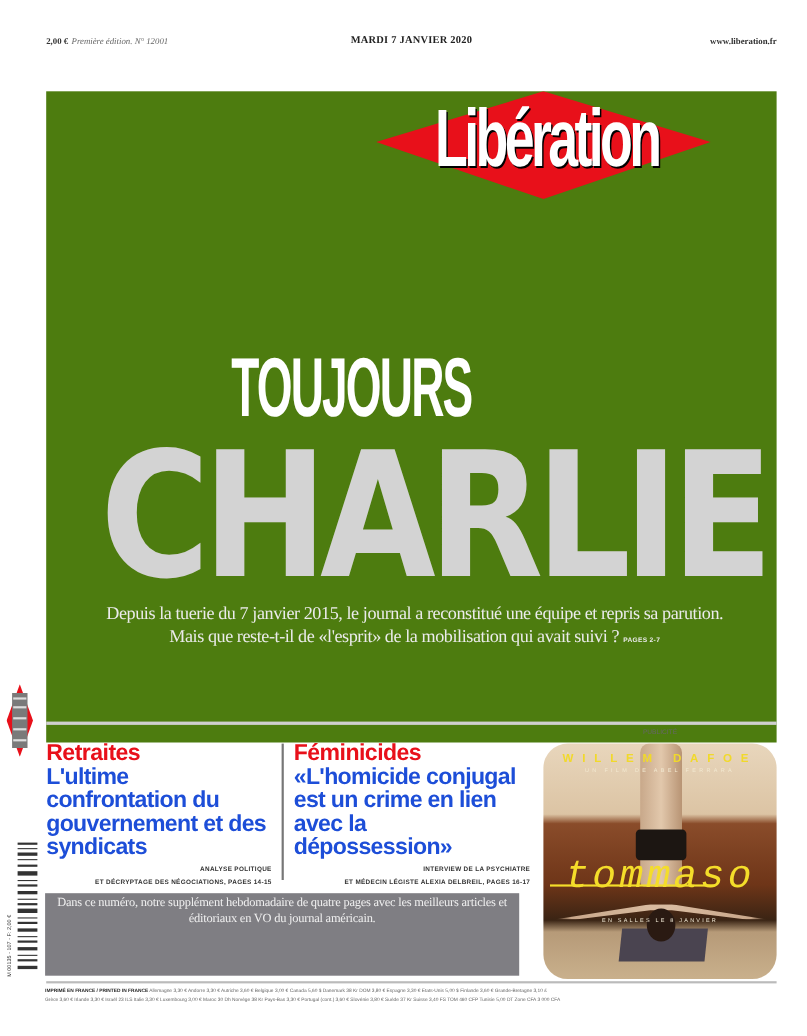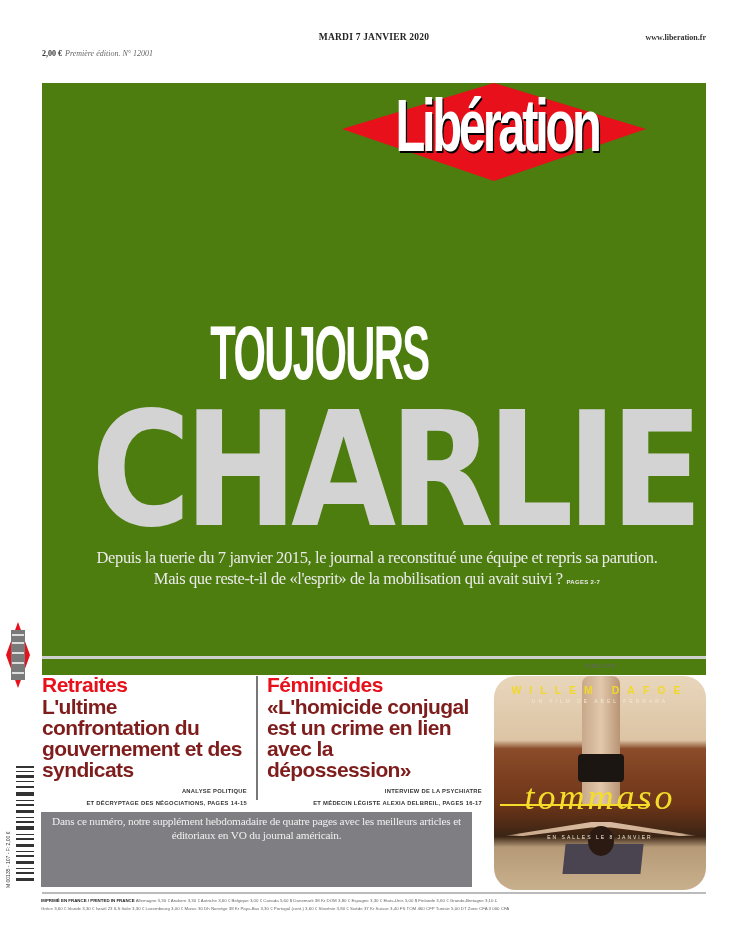--- a/index.html
+++ b/index.html
@@ -1,20 +1,20 @@
 <!DOCTYPE html>
 <html><head>
 <meta charset="utf-8">
 <style>
   * { box-sizing: border-box; margin: 0; padding: 0; }
   html, body { width: 734px; height: 942px; background: #ffffff; overflow: hidden; }
   body { position: relative; font-family: "Liberation Serif", serif; color: #1a1a1a; }
 
   .topbar { position: absolute; top: 33px; left: 42px; width: 664px; height: 14px; font-size: 8px; }
-  .topbar .price { position: absolute; left: 0; top: 16px; font-weight: bold; color: #333; }
+  .topbar .price { position: absolute; left: 0; top: 0; font-weight: bold; color: #333; }
   .topbar .edition { font-style: italic; font-weight: normal; color: #666; margin-left: 3px; }
   .topbar .date { position: absolute; left: 0; right: 0; top: -1px; text-align: center; font-weight: bold; font-size: 9.5px; letter-spacing: 0.2px; color: #222; }
   .topbar .site { position: absolute; right: 0; top: 0; font-weight: bold; color: #333; }
 
   .hero { position: absolute; top: 55px; left: 42px; width: 664px; height: 592px; background: #4d7c0f; overflow: hidden; margin-top: 28px; }
 
   .masthead { position: absolute; top: -6px; left: 300px; width: 310px; height: 108px; }
   .masthead svg { position: absolute; left: 0; top: 0; }
   .masthead .word { position: absolute; left: 0; width: 310px; top: 4px; text-align: center;
     font-family: "Liberation Sans", sans-serif; font-weight: bold; font-size: 74px; color: #ffffff;
@@ -35,41 +35,41 @@
     color: #ebebeb; font-size: 16.5px; line-height: 21px; letter-spacing: -0.4px; }
   .standfirst .pages { font-size: 6px; font-family: "Liberation Sans", sans-serif; font-weight: bold; letter-spacing: 0.3px; }
 
   .rule { position: absolute; left: 42px; width: 664px; height: 3px; background: #cfcfcf; }
 
   .sidelogo { position: absolute; left: 6px; top: 622px; width: 24px; height: 66px; }
   .barcode { position: absolute; left: 6px; top: 762px; width: 30px; height: 128px; }
 
   .story { position: absolute; font-family: "Liberation Sans", sans-serif; }
   .story .topic { color: #e8101a; font-weight: bold; font-size: 21px; line-height: 20px; letter-spacing: -0.5px; }
-  .story .title { color: #7f1d1d; font-weight: bold; font-size: 21px; line-height: 21px; letter-spacing: -0.6px; margin-top: 1px; }
+  .story .title { color: #1d4ed8; font-weight: bold; font-size: 21px; line-height: 21px; letter-spacing: -0.6px; margin-top: 1px; }
   .story .credit { color: #333; font-size: 5.8px; font-weight: bold; text-align: right; line-height: 12px; letter-spacing: 0.3px; margin-top: 5px; }
   .vsep { position: absolute; width: 2px; background: #777; }
 
   .promo-label { position: absolute; top: 663px; left: 494px; width: 212px; text-align: center; font-size: 6px; color: #666; font-family: "Liberation Sans", sans-serif; }
   .poster { position: absolute; top: 676px; left: 494px; width: 212px; height: 214px; overflow: hidden;
     background: linear-gradient(180deg, #e8d6bc 0%, #dcc4a4 30%, #8a4c2a 34%, #6e3518 60%, #3a2414 75%, #b69a78 80%, #c9b08c 100%); border-radius: 22px; }
   .poster .actor { position: absolute; top: 8px; left: 0; width: 212px; text-align: center; color: #f1d92a;
     font-family: "Liberation Sans", sans-serif; font-weight: bold; font-size: 10.5px; letter-spacing: 8px; }
   .poster .director { position: absolute; top: 22px; left: 0; width: 212px; text-align: center; color: #f2e8d0;
     font-family: "Liberation Sans", sans-serif; font-size: 5px; letter-spacing: 3px; }
   .poster .body { position: absolute; left: 88px; top: 0; width: 38px; height: 130px;
     background: linear-gradient(90deg, #c8a88a, #e2c8ac 50%, #b89474); border-radius: 8px 8px 4px 4px; }
   .poster .shorts { position: absolute; left: 84px; top: 78px; width: 46px; height: 28px; background: #1c1612; border-radius: 4px; }
   .poster .legs { position: absolute; left: 10px; top: 146px; width: 194px; height: 14px;
     background: linear-gradient(90deg, transparent 0%, #c9a78a 8%, #d8bba0 45%, #d8bba0 55%, #c9a78a 92%, transparent 100%);
     clip-path: polygon(0% 100%, 45% 0%, 55% 0%, 100% 100%, 90% 100%, 55% 40%, 45% 40%, 10% 100%); }
   .poster .mat { position: absolute; left: 70px; top: 168px; width: 78px; height: 30px; background: #4a4450; transform: skewX(-6deg); }
   .poster .head { position: absolute; left: 94px; top: 150px; width: 26px; height: 30px; background: #2a1a12; border-radius: 50%; }
   .poster .film { position: absolute; top: 100px; left: 0; width: 212px; text-align: center; color: #f4dd2a;
-    font-family: Liberation Serif, serif; font-style: italic; font-size: 36px; letter-spacing: 3px; }
+    font-family: Liberation Mono, monospace; font-style: italic; font-size: 36px; letter-spacing: 3px; }
   .poster .fline { position: absolute; top: 128px; left: 6px; width: 150px; height: 2px; background: #f4dd2a; }
   .poster .release { position: absolute; top: 158px; left: 0; width: 212px; text-align: center; color: #f2ead6;
     font-family: "Liberation Sans", sans-serif; font-size: 5px; letter-spacing: 2px; }
 
   .nyt { position: absolute; top: 812px; left: 41px; width: 431px; height: 75px; background: #7f7e83; text-align: center; color: #f0f0f0; }
   .nyt .brand { font-family: "DejaVu Serif", serif; font-weight: bold; font-size: 17px; margin-top: 8px; letter-spacing: -0.3px; }
   .nyt .desc { font-size: 11.3px; line-height: 14px; margin-top: 2px; letter-spacing: -0.2px; }
 
   .footer { position: absolute; top: 897px; left: 41px; width: 665px; font-family: "Liberation Sans", sans-serif; font-size: 4.4px; color: #666; line-height: 8px; white-space: nowrap; overflow: hidden; }
   .footer b { color: #222; }

